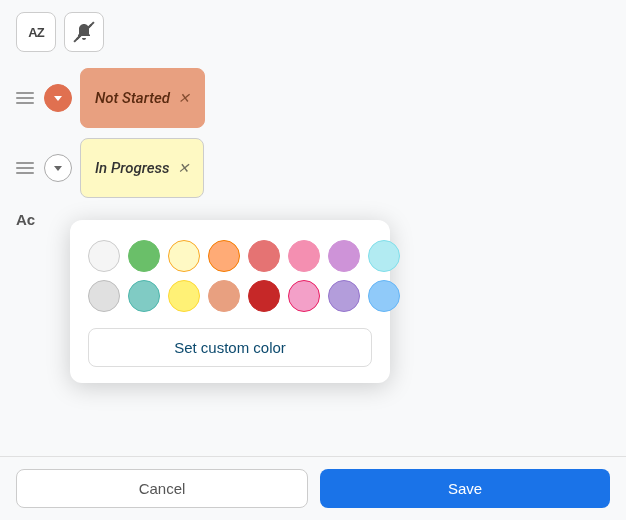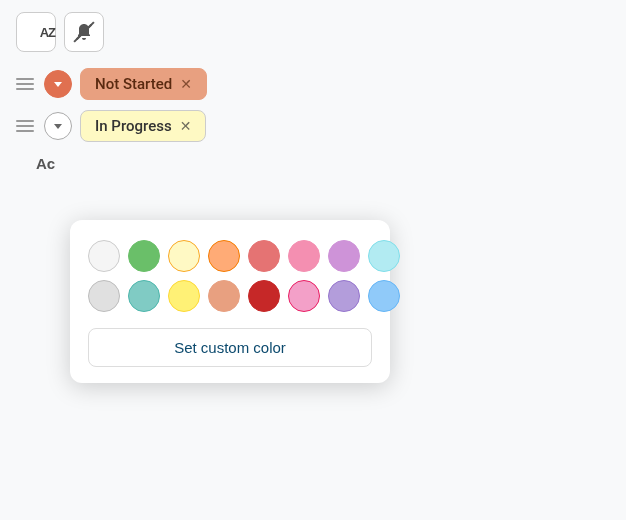--- a/index.html
+++ b/index.html
@@ -29,21 +29,21 @@
     }
 
     .toolbar-btn {
       width: 40px;
       height: 40px;
       border-radius: 8px;
       border: 1.5px solid #ccc;
       background: white;
       display: flex;
       align-items: center;
-      justify-content: flex-end;
+      justify-content: center;
       cursor: pointer;
       font-size: 14px;
       font-weight: bold;
       color: #555;
     }
 
     
     .filter-rows {
       padding: 0 16px;
       display: flex;
@@ -101,25 +101,26 @@
       height: 0;
       border-left: 4px solid transparent;
       border-right: 4px solid transparent;
       border-top: 5px solid currentColor;
     }
 
     .tag-chip {
       display: flex;
       align-items: center;
       gap: 8px;
-      padding: 6px 14px;
+      padding: 20px 14px;
       border-radius: 8px;
       font-size: 15px;
       font-weight: 500;
       border: 1.5px solid transparent;
+      font-style: italic;
     }
 
     .tag-chip.not-started {
       background: #e8a080;
       color: #5a2a10;
       border-color: #e8a080;
     }
 
     .tag-chip.in-progress {
       background: #fef9c3;
@@ -139,21 +140,20 @@
       margin-top: 4px;
     }
 
     .add-btn {
       font-size: 15px;
       font-weight: 600;
       color: #555;
       cursor: pointer;
       background: none;
       border: none;
-      margin-left: 20px;
     }
 
     
     .color-picker-popup {
       position: absolute;
       top: 220px;
       left: 70px;
       width: 320px;
       background: white;
       border-radius: 12px;
@@ -333,14 +333,18 @@
         <div class="color-swatch" style="background: rgb(255, 241, 118); border-color: rgb(253, 216, 53);"></div>
         <div class="color-swatch" style="background: rgb(232, 160, 128); border-color: rgb(232, 160, 128);"></div>
         <div class="color-swatch" style="background: rgb(198, 40, 40); border-color: rgb(198, 40, 40);"></div>
         <div class="color-swatch" style="background: rgb(243, 160, 200); border-color: rgb(233, 30, 99);"></div>
         <div class="color-swatch" style="background: rgb(179, 157, 219); border-color: rgb(149, 117, 205);"></div>
         <div class="color-swatch" style="background: rgb(144, 202, 249); border-color: rgb(100, 181, 246);"></div>
       </div>
     <button class="set-custom-btn">Set custom color</button>
   </div>
 
+  <div class="bottom-bar">
+    <button class="cancel-btn">Cancel</button>
+    <button class="save-btn">Save</button>
+  </div>
 
 </div>
 
 </body></html>

